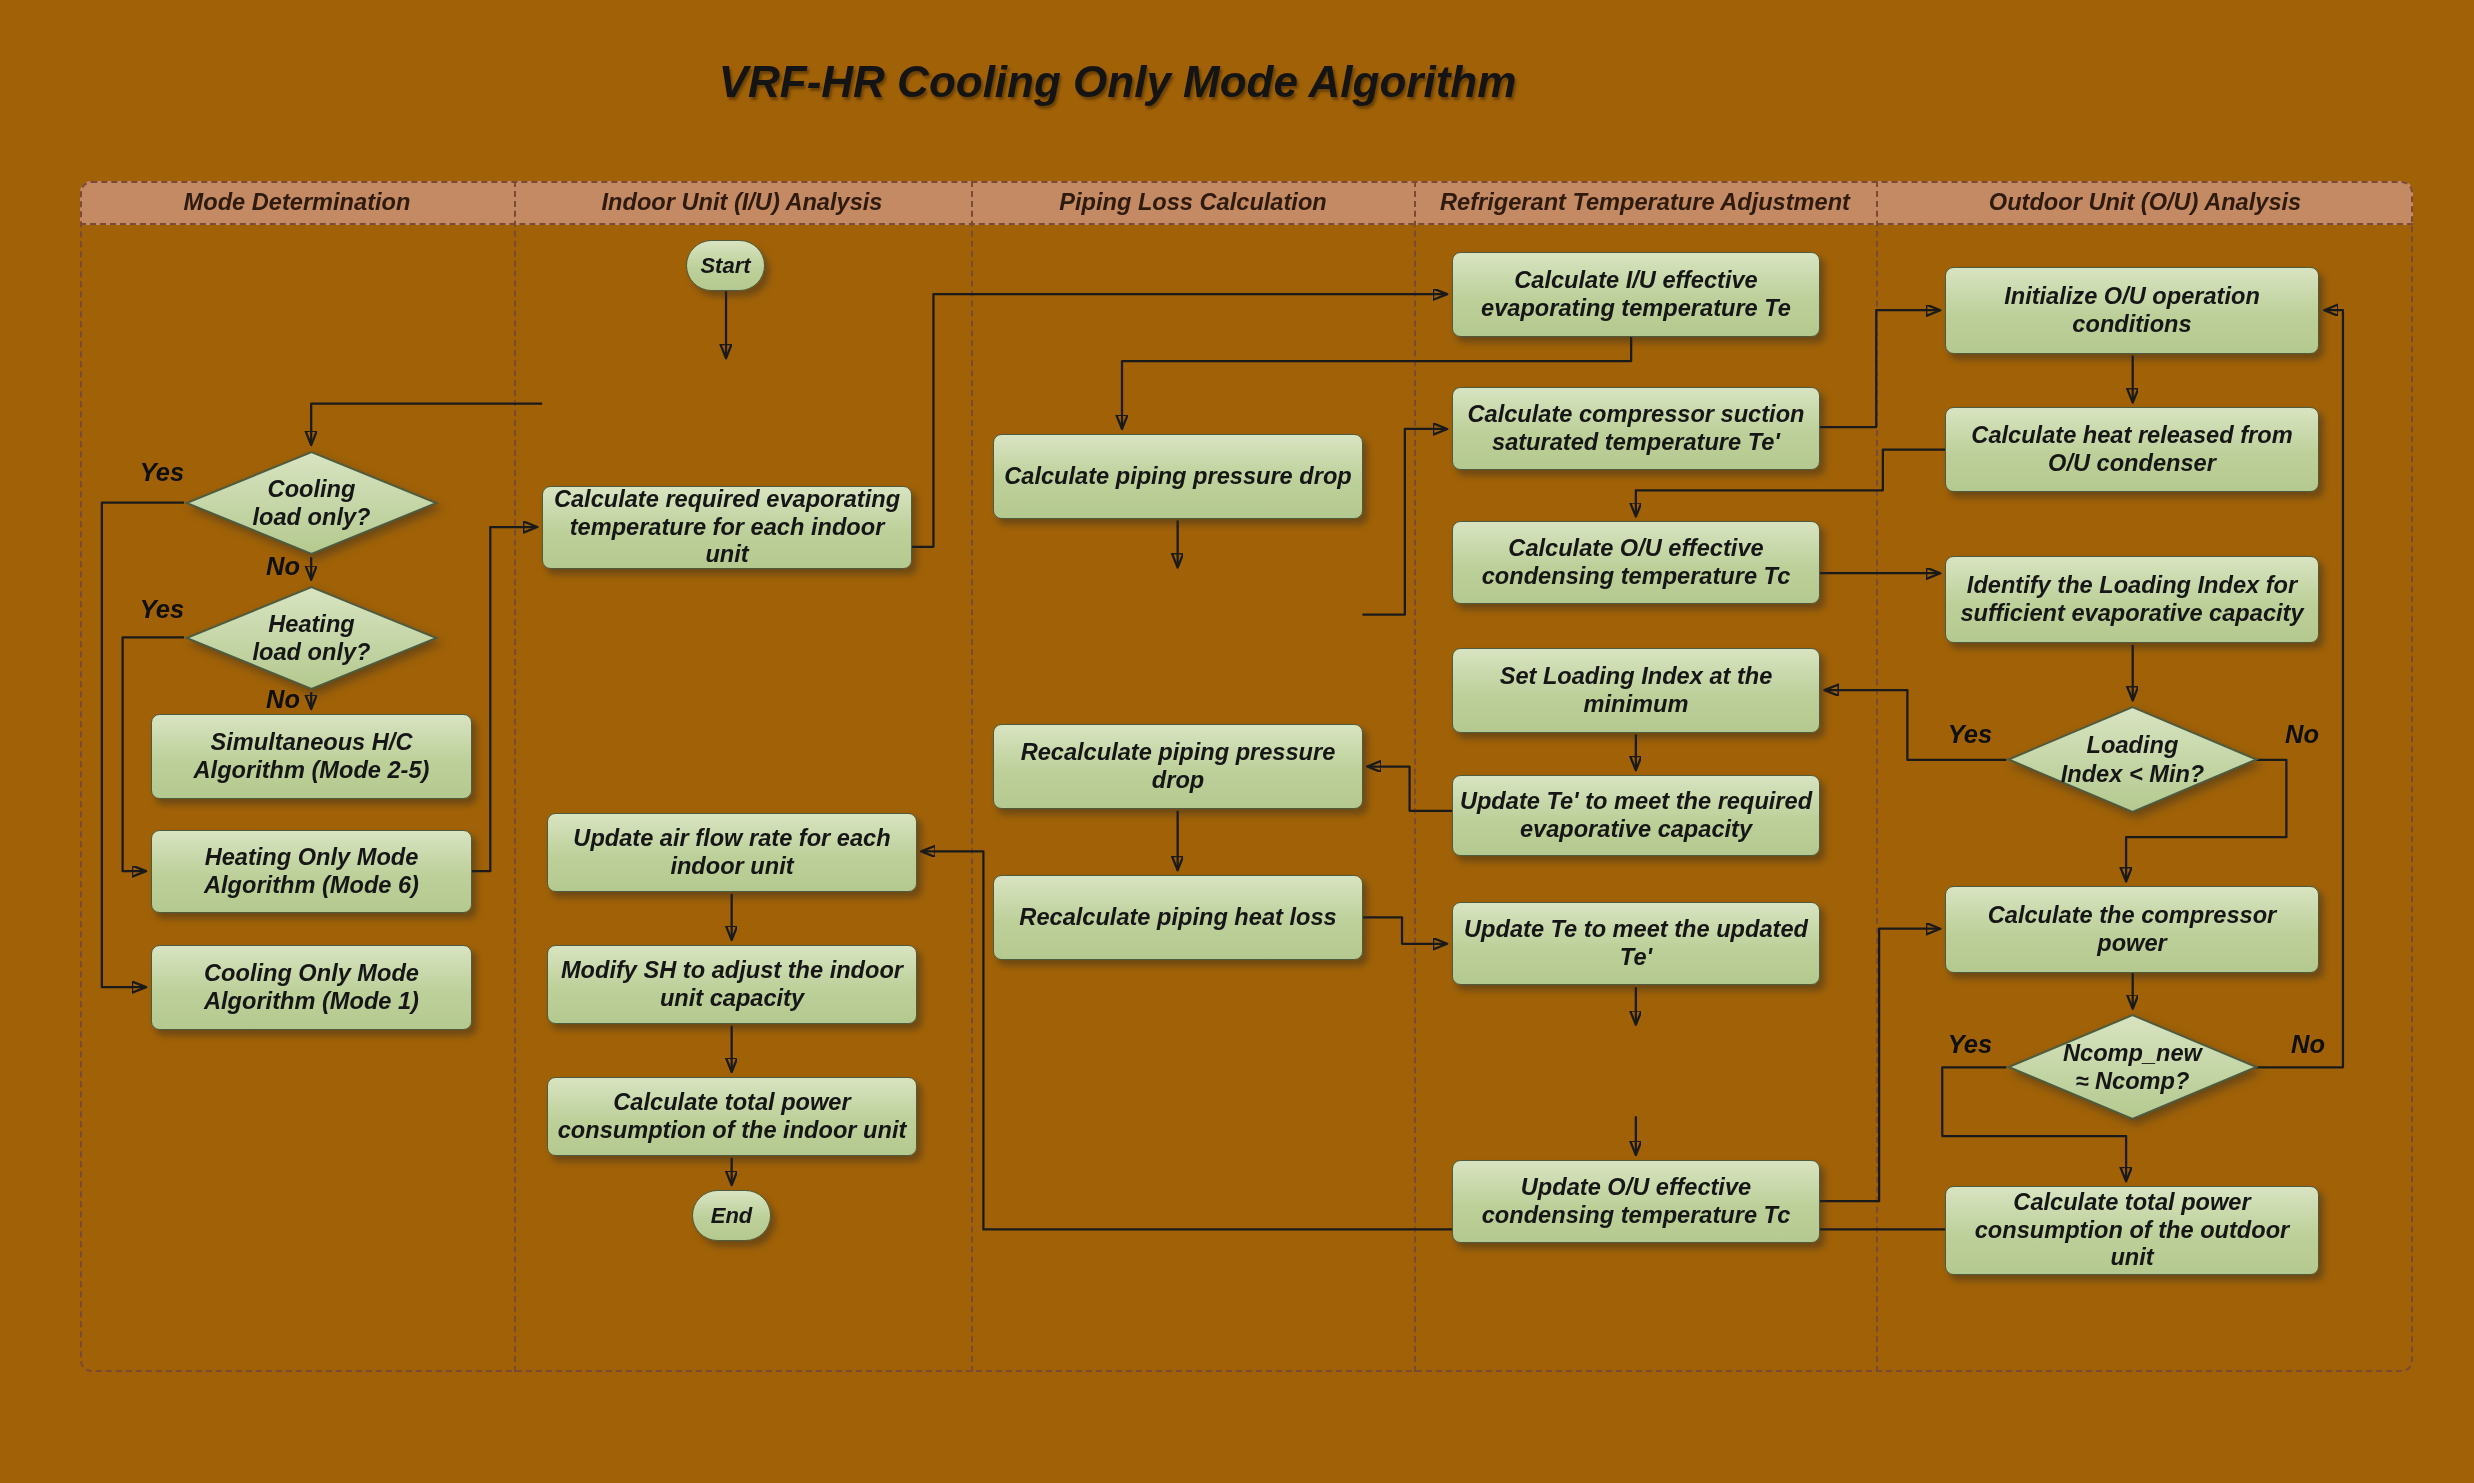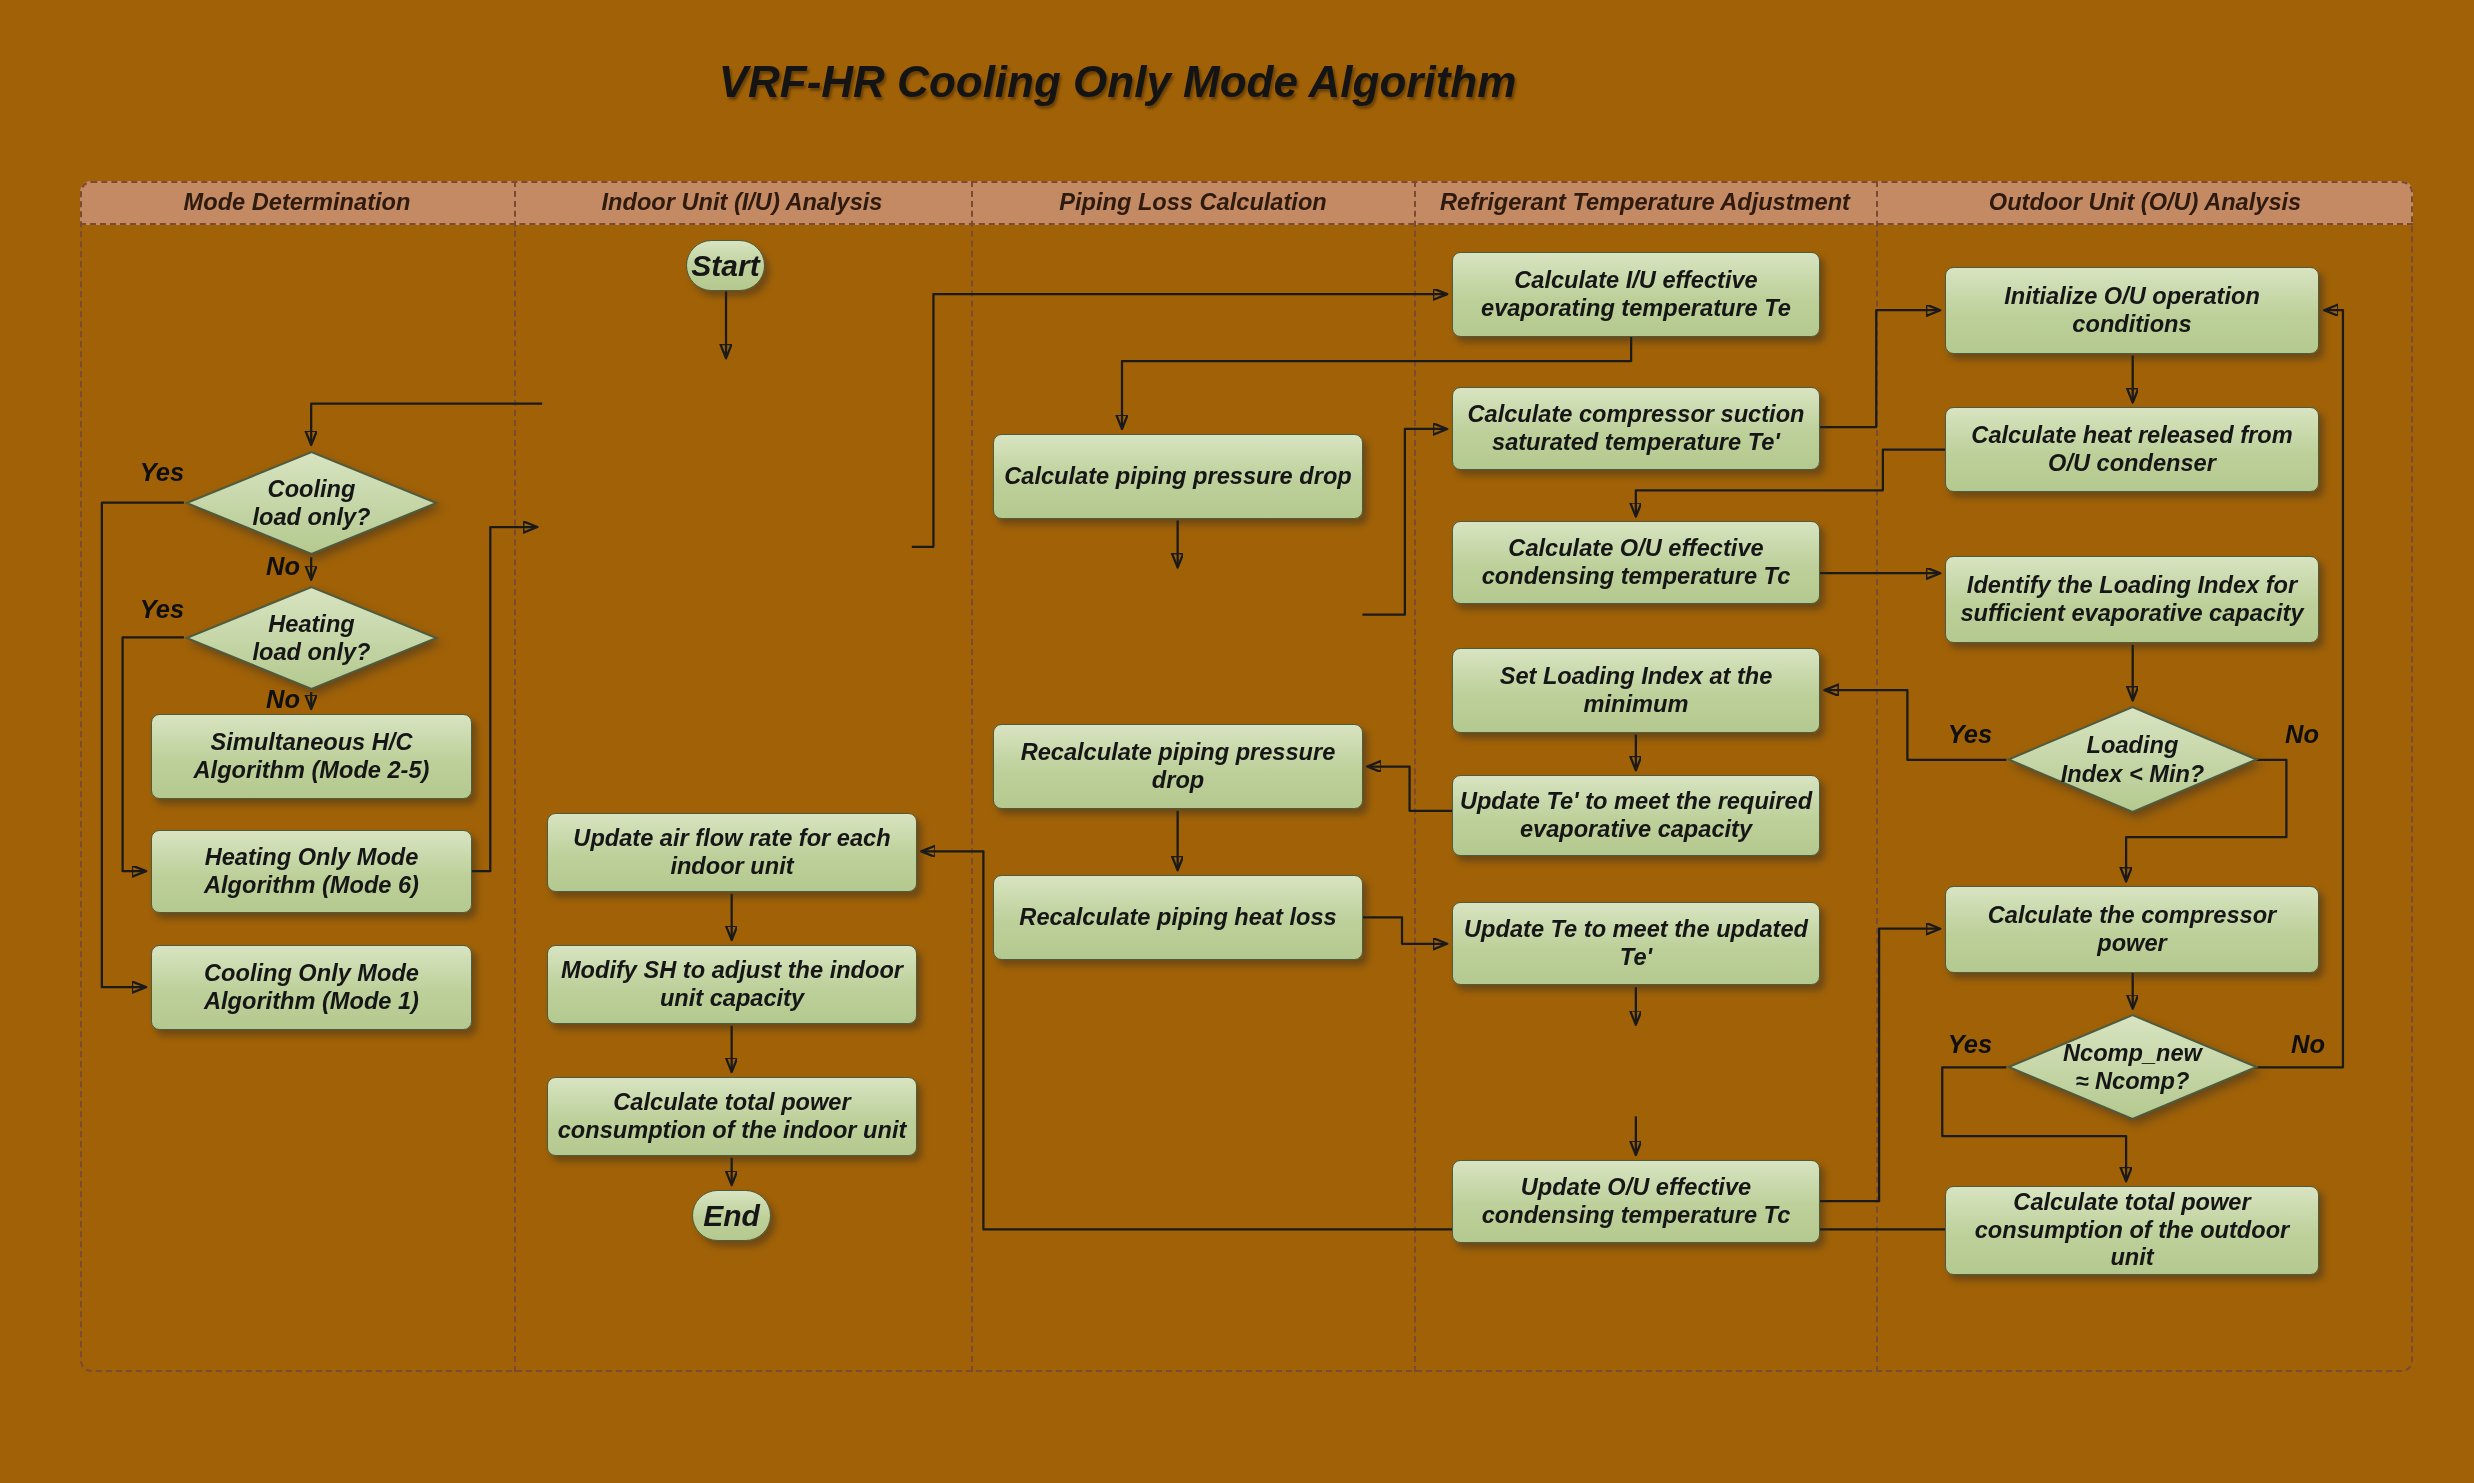--- a/index.html
+++ b/index.html
@@ -15,21 +15,21 @@
         border-radius:11.3px 11.3px 0 0;}
   .divider{position:absolute;top:181px;height:1191px;width:0;border-left:2.8px dashed #7a4a33;}
   .lane-title{position:absolute;top:191px;transform:translateX(-50%);
         font:italic 700 23.6px/1 "Liberation Sans",sans-serif;color:#2e1a0e;white-space:nowrap;}
   .node{position:absolute;display:flex;align-items:center;justify-content:center;
         text-align:center;box-sizing:border-box;padding:2.8px 4.7px;
         font:italic 700 23.6px/1.18 "Liberation Sans",sans-serif;color:#161616;
         background:linear-gradient(180deg,#d8e4c1 0%,#bdd09a 55%,#b4c98f 100%);
         border:1.9px solid #4f5b3e;border-radius:8.5px;
         box-shadow:4.7px 5.7px 6.6px rgba(40,40,40,.40);white-space:pre-line;}
-  .pill{border-radius:26.4px;font-size:30px;}
+  .pill{border-radius:26.4px;font-size:22px;}
   .diamond{position:absolute;background:none;border:none;box-shadow:none;padding:0;text-decoration:underline;}
   .diamond svg{position:absolute;left:0;top:0;width:100%;height:100%;
         filter:drop-shadow(4.7px 5.7px 4.7px rgba(40,40,40,.45));}
   .diamond .lbl{position:absolute;left:0;top:0;right:0;bottom:0;display:flex;
         align-items:center;justify-content:center;text-align:center;
         font:italic 700 23.6px/1.2 "Liberation Sans",sans-serif;color:#161616;white-space:pre-line;}
   .edge-label{position:absolute;transform:translate(-50%,-50%);
         font:italic 700 25.5px/1 "Liberation Sans",sans-serif;color:#0f0f0f;}
   #wires{position:absolute;left:0;top:0;width:2475px;height:1484px;}
   #wires path{fill:none;stroke:#1a1a1a;stroke-width:2.4;stroke-linejoin:round;}
@@ -121,20 +121,22 @@
 load only?</div>
   </div>
   <div class="node" style="left:151px;top:714px;width:321px;height:85px">Simultaneous H/C
 Algorithm (Mode 2-5)</div>
   <div class="node" style="left:151px;top:830px;width:321px;height:83px">Heating Only Mode
 Algorithm (Mode 6)</div>
   <div class="node" style="left:151px;top:945px;width:321px;height:85px">Cooling Only Mode
 Algorithm (Mode 1)</div>
 
   <div class="node pill" style="left:686px;top:240px;width:79px;height:51px">Start</div>
+  <div class="node" style="left:542px;top:486px;width:370px;height:83px">Calculate required evaporating
+temperature for each indoor unit</div>
   <div class="node" style="left:547px;top:813px;width:370px;height:79px">Update air flow rate for each
 indoor unit</div>
   <div class="node" style="left:547px;top:945px;width:370px;height:79px">Modify SH to adjust the indoor
 unit capacity</div>
   <div class="node" style="left:547px;top:1077px;width:370px;height:79px">Calculate total power
 consumption of the indoor unit</div>
   <div class="node pill" style="left:692px;top:1190px;width:79px;height:51px">End</div>
 
   <div class="node" style="left:993px;top:434px;width:370px;height:85px">Calculate piping pressure drop</div>
   <div class="node" style="left:993px;top:724px;width:370px;height:85px">Recalculate piping pressure

